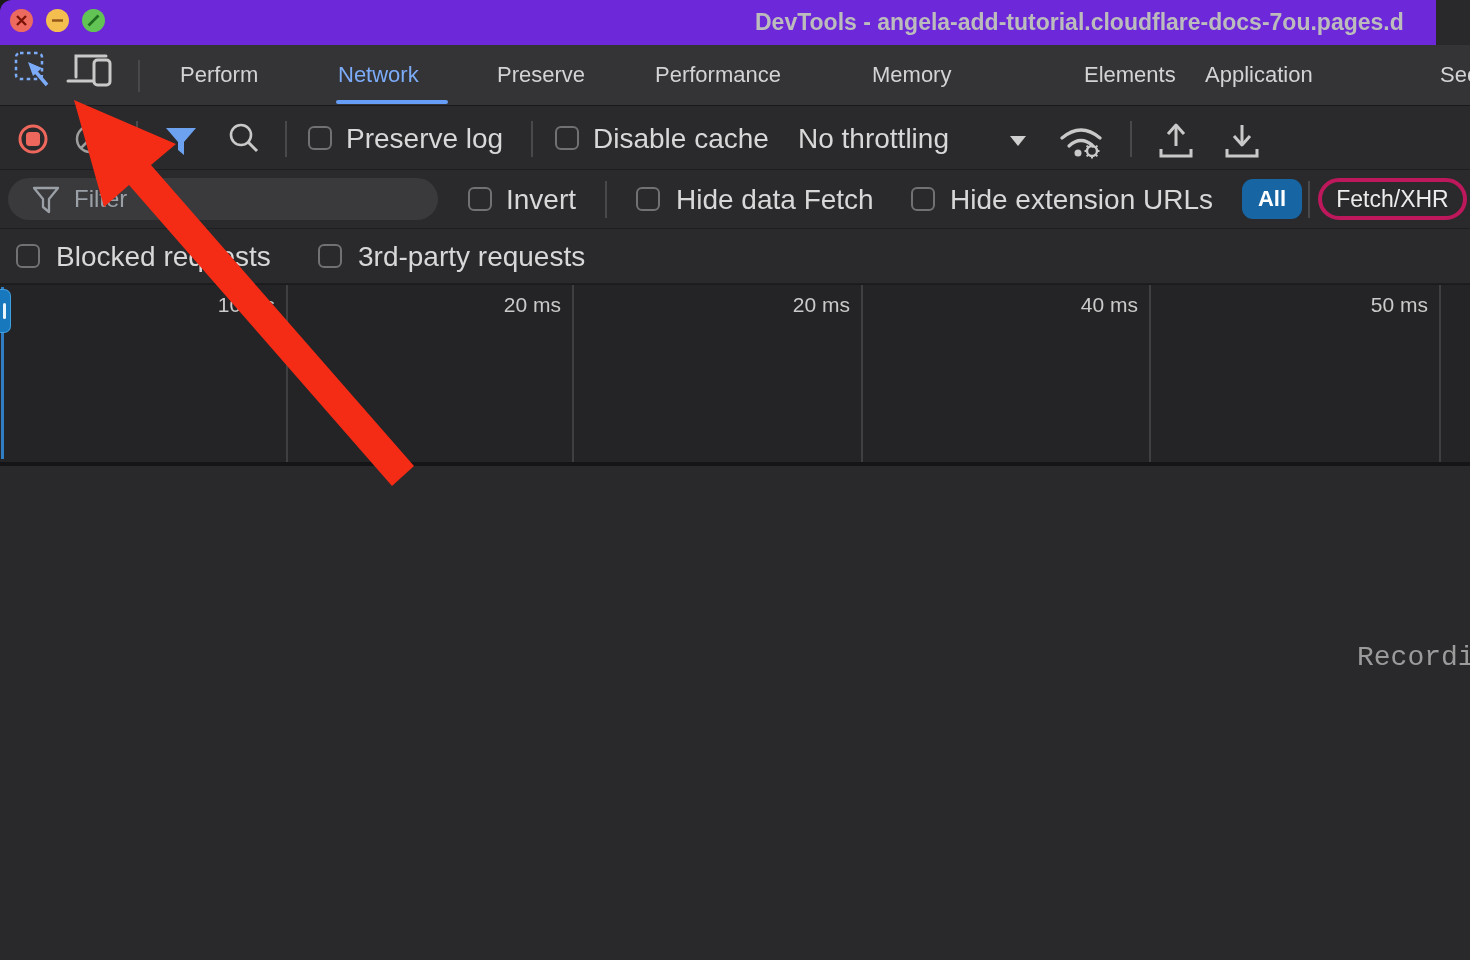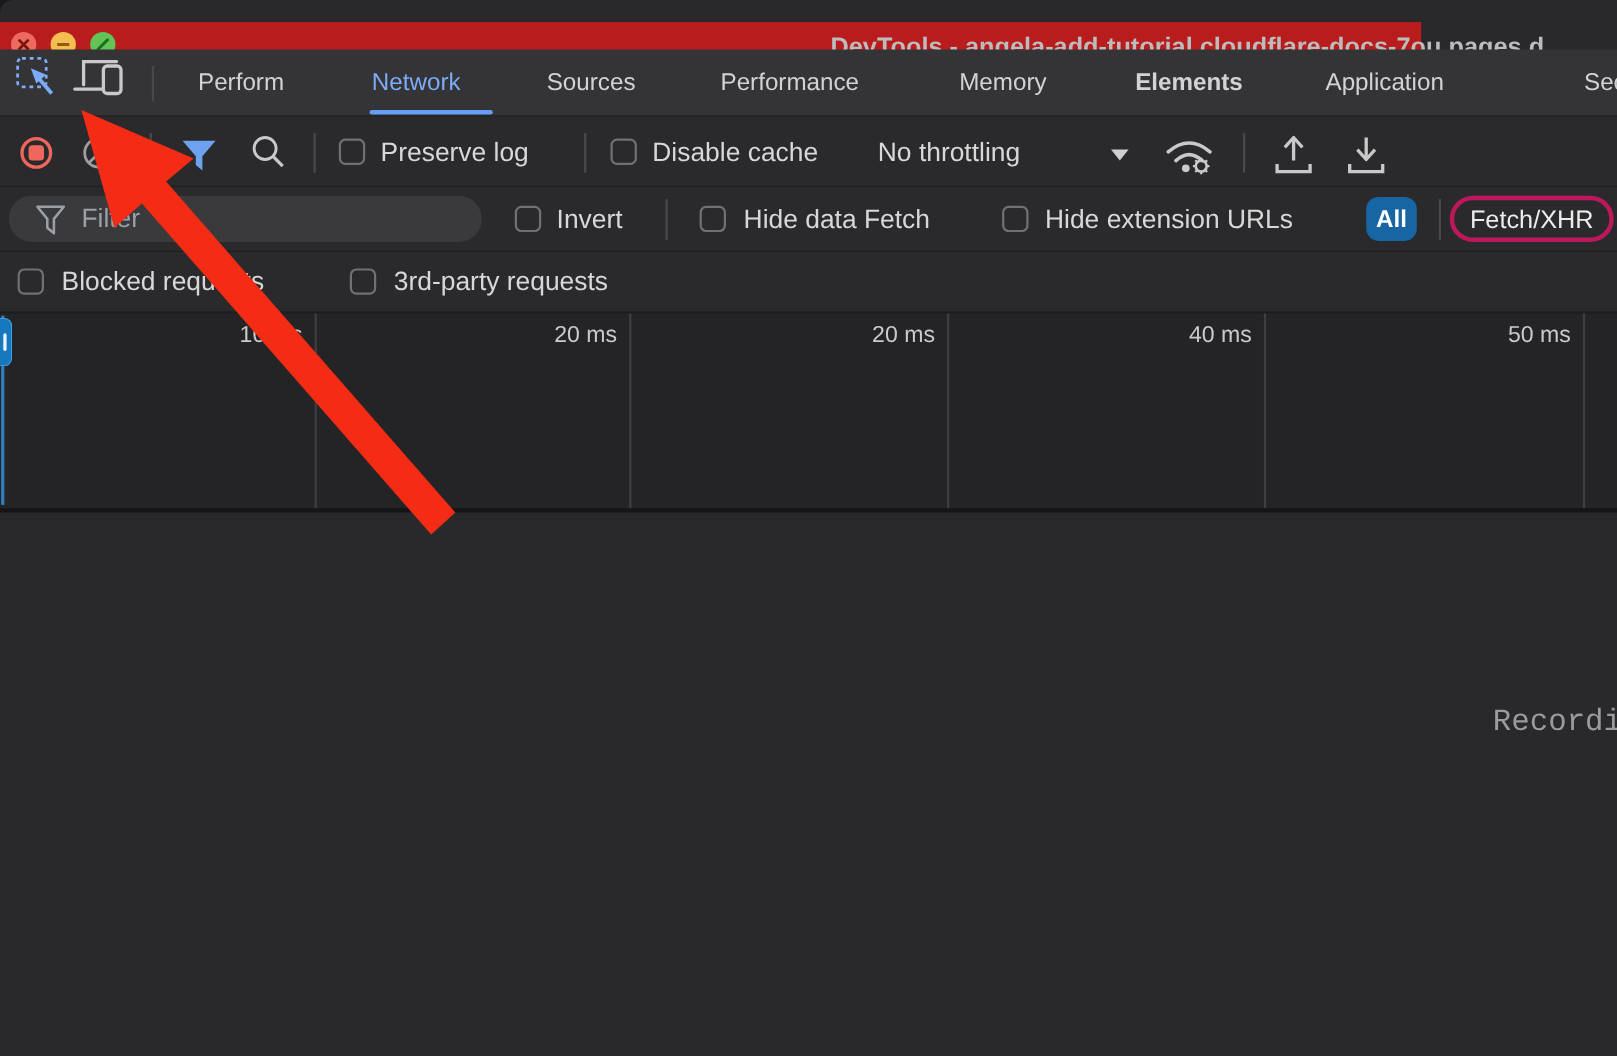--- a/index.html
+++ b/index.html
@@ -3,50 +3,50 @@
 <meta charset="utf-8">
 <style>
   html,body{margin:0;padding:0;background:#1a1a1a;}
   *{box-sizing:border-box;}
   .screen{
     position:relative;width:1470px;height:960px;overflow:hidden;
     background:#29292b;font-family:"Liberation Sans",sans-serif;
     border-radius:12px 0 0 0;
   }
   
-  .titlebar{position:absolute;left:0;top:0;width:1292px;height:45px;background:#b91c1c;margin-top:20px;}
+  .titlebar{position:absolute;left:0;top:0;width:1436px;height:45px;background:#6d28d9;}
   .light{position:absolute;top:9px;width:23px;height:23px;border-radius:50%;}
   .light svg{position:absolute;left:0;top:0;}
   .light-close{left:10px;background:#ec6a5e;}
   .light-min{left:46px;background:#f4bf4f;}
   .light-zoom{left:82px;background:#61c454;}
   .win-title{
     position:absolute;left:755px;top:0;height:45px;line-height:45px;width:715px;
     color:#bcbcbd;font-size:23px;font-weight:700;white-space:nowrap;overflow:hidden;
   }
   
   .tabbar{position:absolute;left:0;top:45px;width:1470px;height:61px;background:#343437;border-bottom:1px solid #19191b;}
   .tab{position:absolute;top:0;height:60px;line-height:60px;color:#d3d3d4;font-size:22px;white-space:nowrap;cursor:default;}
   .tab.active{color:#7cabf8;}
   .tab-underline{position:absolute;left:336px;top:55px;width:112px;height:4px;border-radius:2px;background:#669df6;}
   .vsep{position:absolute;width:2px;background:#49494b;}
   
   .toolbar{position:absolute;left:0;top:106px;width:1470px;height:64px;background:#2a2a2c;border-bottom:1px solid #1e1e20;}
-  .rowlabel{position:absolute;color:#d8d8d9;font-size:24px;line-height:28px;white-space:nowrap;}
+  .rowlabel{position:absolute;color:#d8d8d9;font-size:28px;line-height:28px;white-space:nowrap;}
   .checkbox{position:absolute;width:24px;height:24px;border:2px solid #717174;border-radius:6px;background:transparent;}
   
   .filterrow{position:absolute;left:0;top:170px;width:1470px;height:59px;background:#2a2a2c;border-bottom:1px solid #1e1e20;}
   .filter-pill{position:absolute;left:8px;top:8px;width:430px;height:42px;border-radius:21px;background:#3a3a3d;}
   .filter-input{
     position:absolute;left:64px;top:4px;width:350px;height:34px;background:transparent;border:none;outline:none;
     color:#e8e8e8;font-size:24px;font-family:"Liberation Sans",sans-serif;
   }
   .filter-input::placeholder{color:#9aa0a6;}
   .pill-btn{position:absolute;display:flex;align-items:center;justify-content:center;white-space:nowrap;}
-  .all-btn{left:1242px;top:9px;width:46px;height:40px;border-radius:11px;background:#1765a3;color:#ffffff;font-size:22px;font-weight:700;}
+  .all-btn{left:1242px;top:9px;width:60px;height:40px;border-radius:11px;background:#1765a3;color:#ffffff;font-size:22px;font-weight:700;}
   .fetch-btn{left:1318px;top:8px;width:149px;height:42px;border-radius:21px;border:4px solid #be185d;color:#ececec;font-size:23px;}
   
   .filterrow2{position:absolute;left:0;top:229px;width:1470px;height:55px;background:#2a2a2c;border-bottom:1px solid #1e1e20;}
   
   .timeline{position:absolute;left:0;top:284px;width:1470px;height:182px;background:#242426;border-top:1px solid #1b1b1d;}
   .gridline{position:absolute;top:0;width:2px;height:178px;background:#3f3f42;}
   .tick{position:absolute;top:8px;width:110px;text-align:right;color:#cacaca;font-size:21px;white-space:nowrap;}
   .timeline-bottom{position:absolute;left:0;bottom:0;width:1470px;height:4px;background:#151517;}
   .grip-line{position:absolute;left:1px;top:2px;width:3px;height:172px;background:#2e7ec1;}
   .grip{position:absolute;left:0;top:4px;width:11px;height:44px;background:#1878be;border:1px solid #3f9fe0;border-left:none;border-radius:0 7px 7px 0;}
@@ -90,24 +90,24 @@
     </svg>
     <svg class="iconsvg" style="left:66px;top:4px;" width="50" height="42">
       <path d="M10 28 V7 H40" fill="none" stroke="#c9c9c9" stroke-width="3" stroke-linecap="round"></path>
       <path d="M2 32 H28" fill="none" stroke="#c9c9c9" stroke-width="3" stroke-linecap="round"></path>
       <rect x="28" y="11" width="16" height="25" rx="3.5" fill="#343437" stroke="#c9c9c9" stroke-width="3"></rect>
     </svg>
     <div class="vsep" style="left:138px;top:15px;height:32px;"></div>
 
     <span class="tab" style="left:180px;">Perform</span>
     <span class="tab active" style="left:338px;">Network</span>
-    <span class="tab" style="left:497px;">Sources</span>
+    <span class="tab" style="left:497px;">Preserve</span>
     <span class="tab" style="left:655px;">Performance</span>
     <span class="tab" style="left:872px;">Memory</span>
-    <span class="tab" style="left:1032px;font-weight:bold;">Elements</span>
+    <span class="tab" style="left:1084px;">Elements</span>
     <span class="tab" style="left:1205px;">Application</span>
     <span class="tab" style="left:1404px;margin-left:36px;">Secu</span>
     <div class="tab-underline"></div>
   </div>
 
   <div class="toolbar">
     <svg class="iconsvg" style="left:14px;top:14px;" width="38" height="38">
       <circle cx="19" cy="19" r="13" fill="none" stroke="#ee675c" stroke-width="3"></circle>
       <rect x="12" y="12" width="14" height="14" rx="3.5" fill="#ee675c"></rect>
     </svg>

